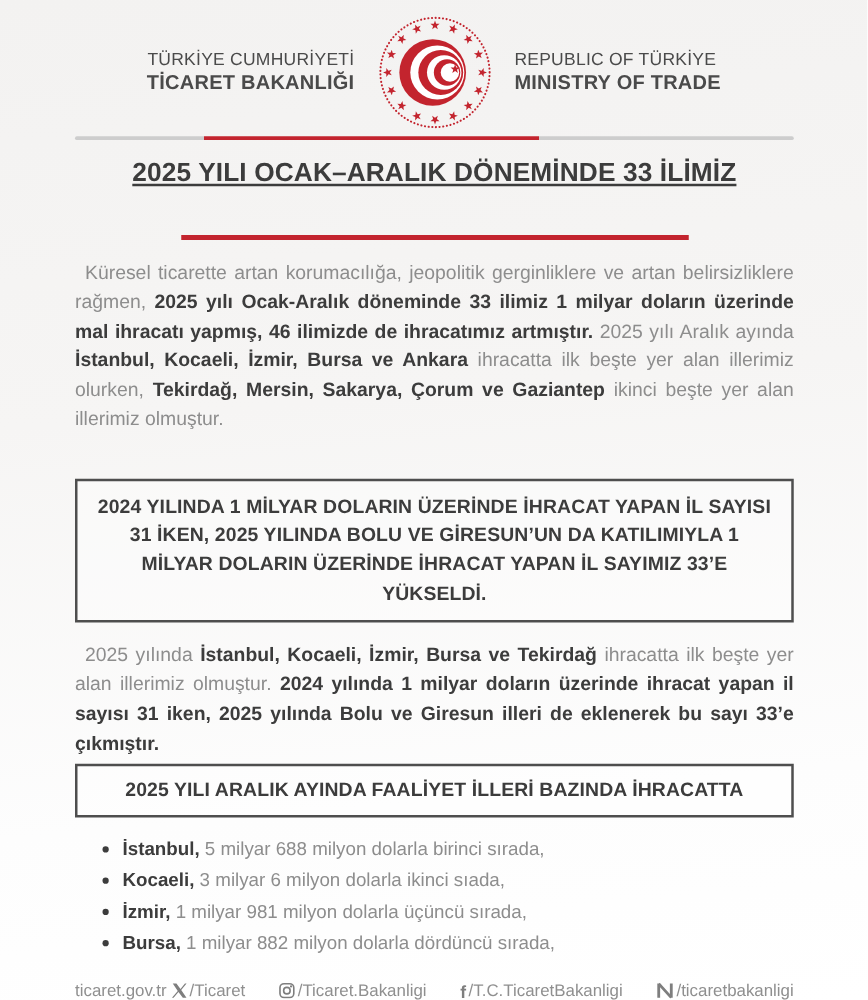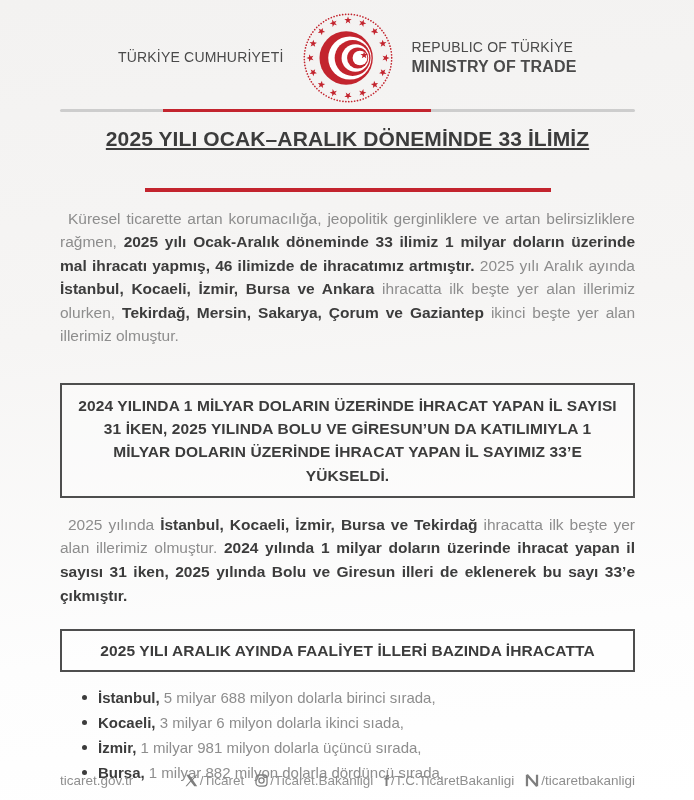--- a/index.html
+++ b/index.html
@@ -44,52 +44,53 @@
     color:#8d8d8d; text-align:justify; text-indent:8px;
   }
   .para .b{ color:#3c3c3c; font-weight:700; }
 
   
   .hibox{
     margin-top:35px; border:2px solid #4e4e4e; background:rgba(255,255,255,.35);
     padding:9px 16px; text-align:center;
     color:#3c3c3c; font-weight:700; font-size:15.5px; line-height:1.5; letter-spacing:.1px;
   }
-  .hibox.single{ margin-top:22px; padding:8px 10px; }
+  .hibox.single{ margin-top:4px; padding:8px 10px; }
 
   
   .bullets{ margin-top:13px; list-style:none; padding-left:22px; }
   .bullets li{
     position:relative; font-size:15px; line-height:25px; color:#8d8d8d; padding-left:16px;
   }
   .bullets li::before{
     content:""; position:absolute; left:0; top:10px;
     width:5px; height:5px; border-radius:50%; background:#3c3c3c;
   }
   .bullets .city{ color:#3c3c3c; font-weight:700; }
 
   
   .footer{
-    position:absolute; left:60px; right:59px; bottom:12px;
+    position:absolute; left:60px; right:59px; bottom:0;
     display:flex; align-items:center; justify-content:space-between;
     color:#8f8f8f; font-size:13.5px;
   }
-  .social{ display:flex; align-items:center; gap:11px; }
+  .social{ display:flex; align-items:center; gap:27px; }
   .soc{ display:flex; align-items:center; gap:2px; white-space:nowrap; }
   .soc .glyph{ font-weight:700; color:#7e7e7e; font-size:14px; line-height:1; }
   .soc svg{ display:block; }
 </style>
 </head>
 <body>
 
 <div class="page">
 
   <div class="masthead">
     <div class="blk blk-left">
       <div class="l1">TÜRKİYE CUMHURİYETİ</div>
+      <div class="l2">TİCARET BAKANLIĞI</div>
     </div>
 
     <svg class="emblem" viewBox="0 0 100 100" aria-hidden="true">
       <defs>
         <polygon id="st" fill="#c3242e" points="50,4.8 51,7.62 53.99,7.7 51.62,9.53 52.47,12.4 50,10.7 47.53,12.4 48.38,9.53 46.01,7.7 49,7.62"></polygon>
       </defs>
       <circle cx="50" cy="50" r="47.5" fill="none" stroke="#c3242e" stroke-width="1.8" stroke-dasharray="0.1 3.1" stroke-linecap="round"></circle>
       <use href="#st"></use>
       <use href="#st" transform="rotate(22.5 50 50)"></use>
       <use href="#st" transform="rotate(45 50 50)"></use>

